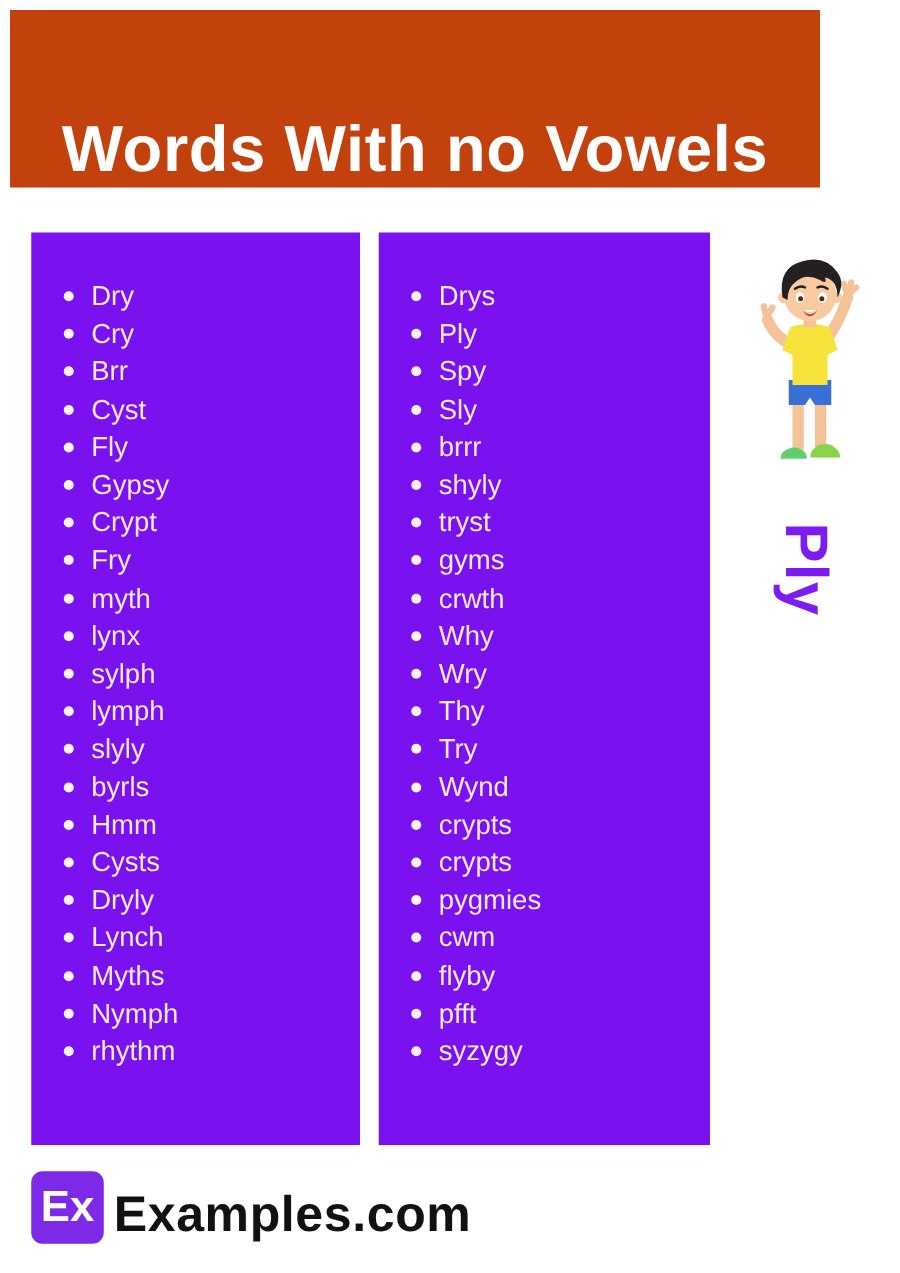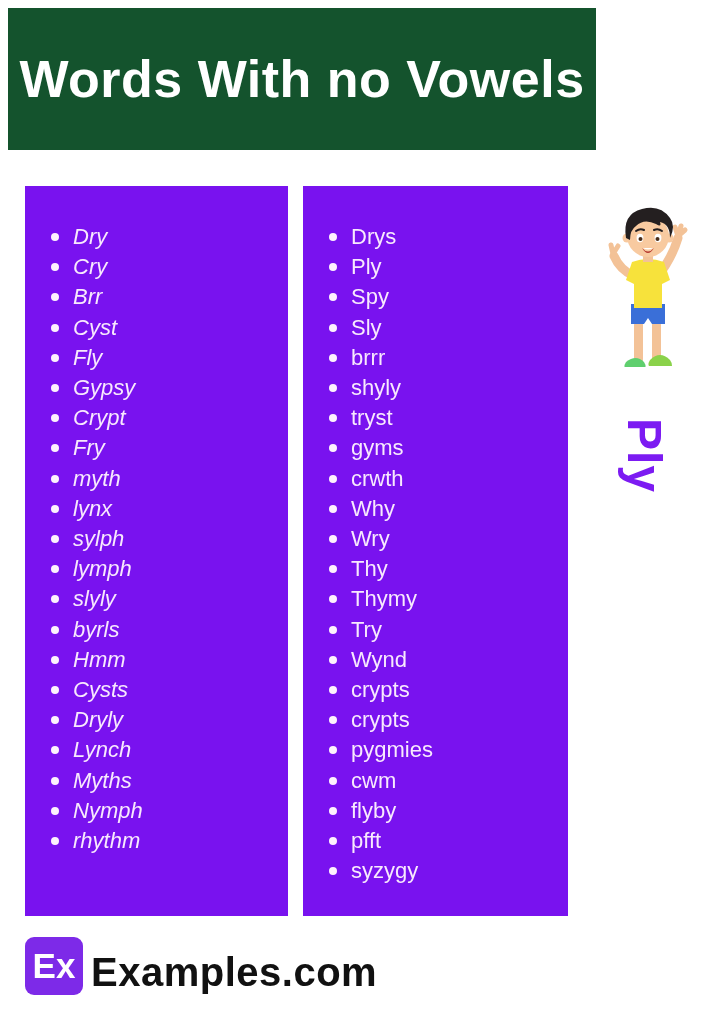--- a/index.html
+++ b/index.html
@@ -11,42 +11,42 @@
     width: 720px;
     height: 1018px;
     background: #ffffff;
     overflow: hidden;
   }
 
   
   .header-banner {
     position: absolute;
     left: 8px; top: 8px;
-    width: 588px; height: 142px;
-    background: #14532d;
-    display: flex;
-    align-items: center;
+    width: 648px; height: 142px;
+    background: #c2410c;
+    display: flex;
+    align-items: flex-end;
     justify-content: center;
   }
   .header-title {
     color: #ffffff;
     font-size: 52px;
     font-weight: 800;
     letter-spacing: 0.5px;
     white-space: nowrap;
   }
 
   
   .word-panel {
     position: absolute;
     top: 186px;
     height: 730px;
     background: #7912ef;
   }
-  .word-panel.panel-1 { left: 25px;  width: 263px; font-style: italic; }
+  .word-panel.panel-1 { left: 25px;  width: 263px; }
   .word-panel.panel-2 { left: 303px; width: 265px; }
 
   .word-list {
     list-style: none;
     padding: 36px 10px 0 24px;
   }
   .word-list li {
     position: relative;
     color: #f8e9fd;
     font-size: 22px;
@@ -153,21 +153,20 @@
         <li>Spy</li>
         <li>Sly</li>
         <li>brrr</li>
         <li>shyly</li>
         <li>tryst</li>
         <li>gyms</li>
         <li>crwth</li>
         <li>Why</li>
         <li>Wry</li>
         <li>Thy</li>
-        <li>Thymy</li>
         <li>Try</li>
         <li>Wynd</li>
         <li>crypts</li>
         <li>crypts</li>
         <li>pygmies</li>
         <li>cwm</li>
         <li>flyby</li>
         <li>pfft</li>
         <li>syzygy</li>
       </ul>

